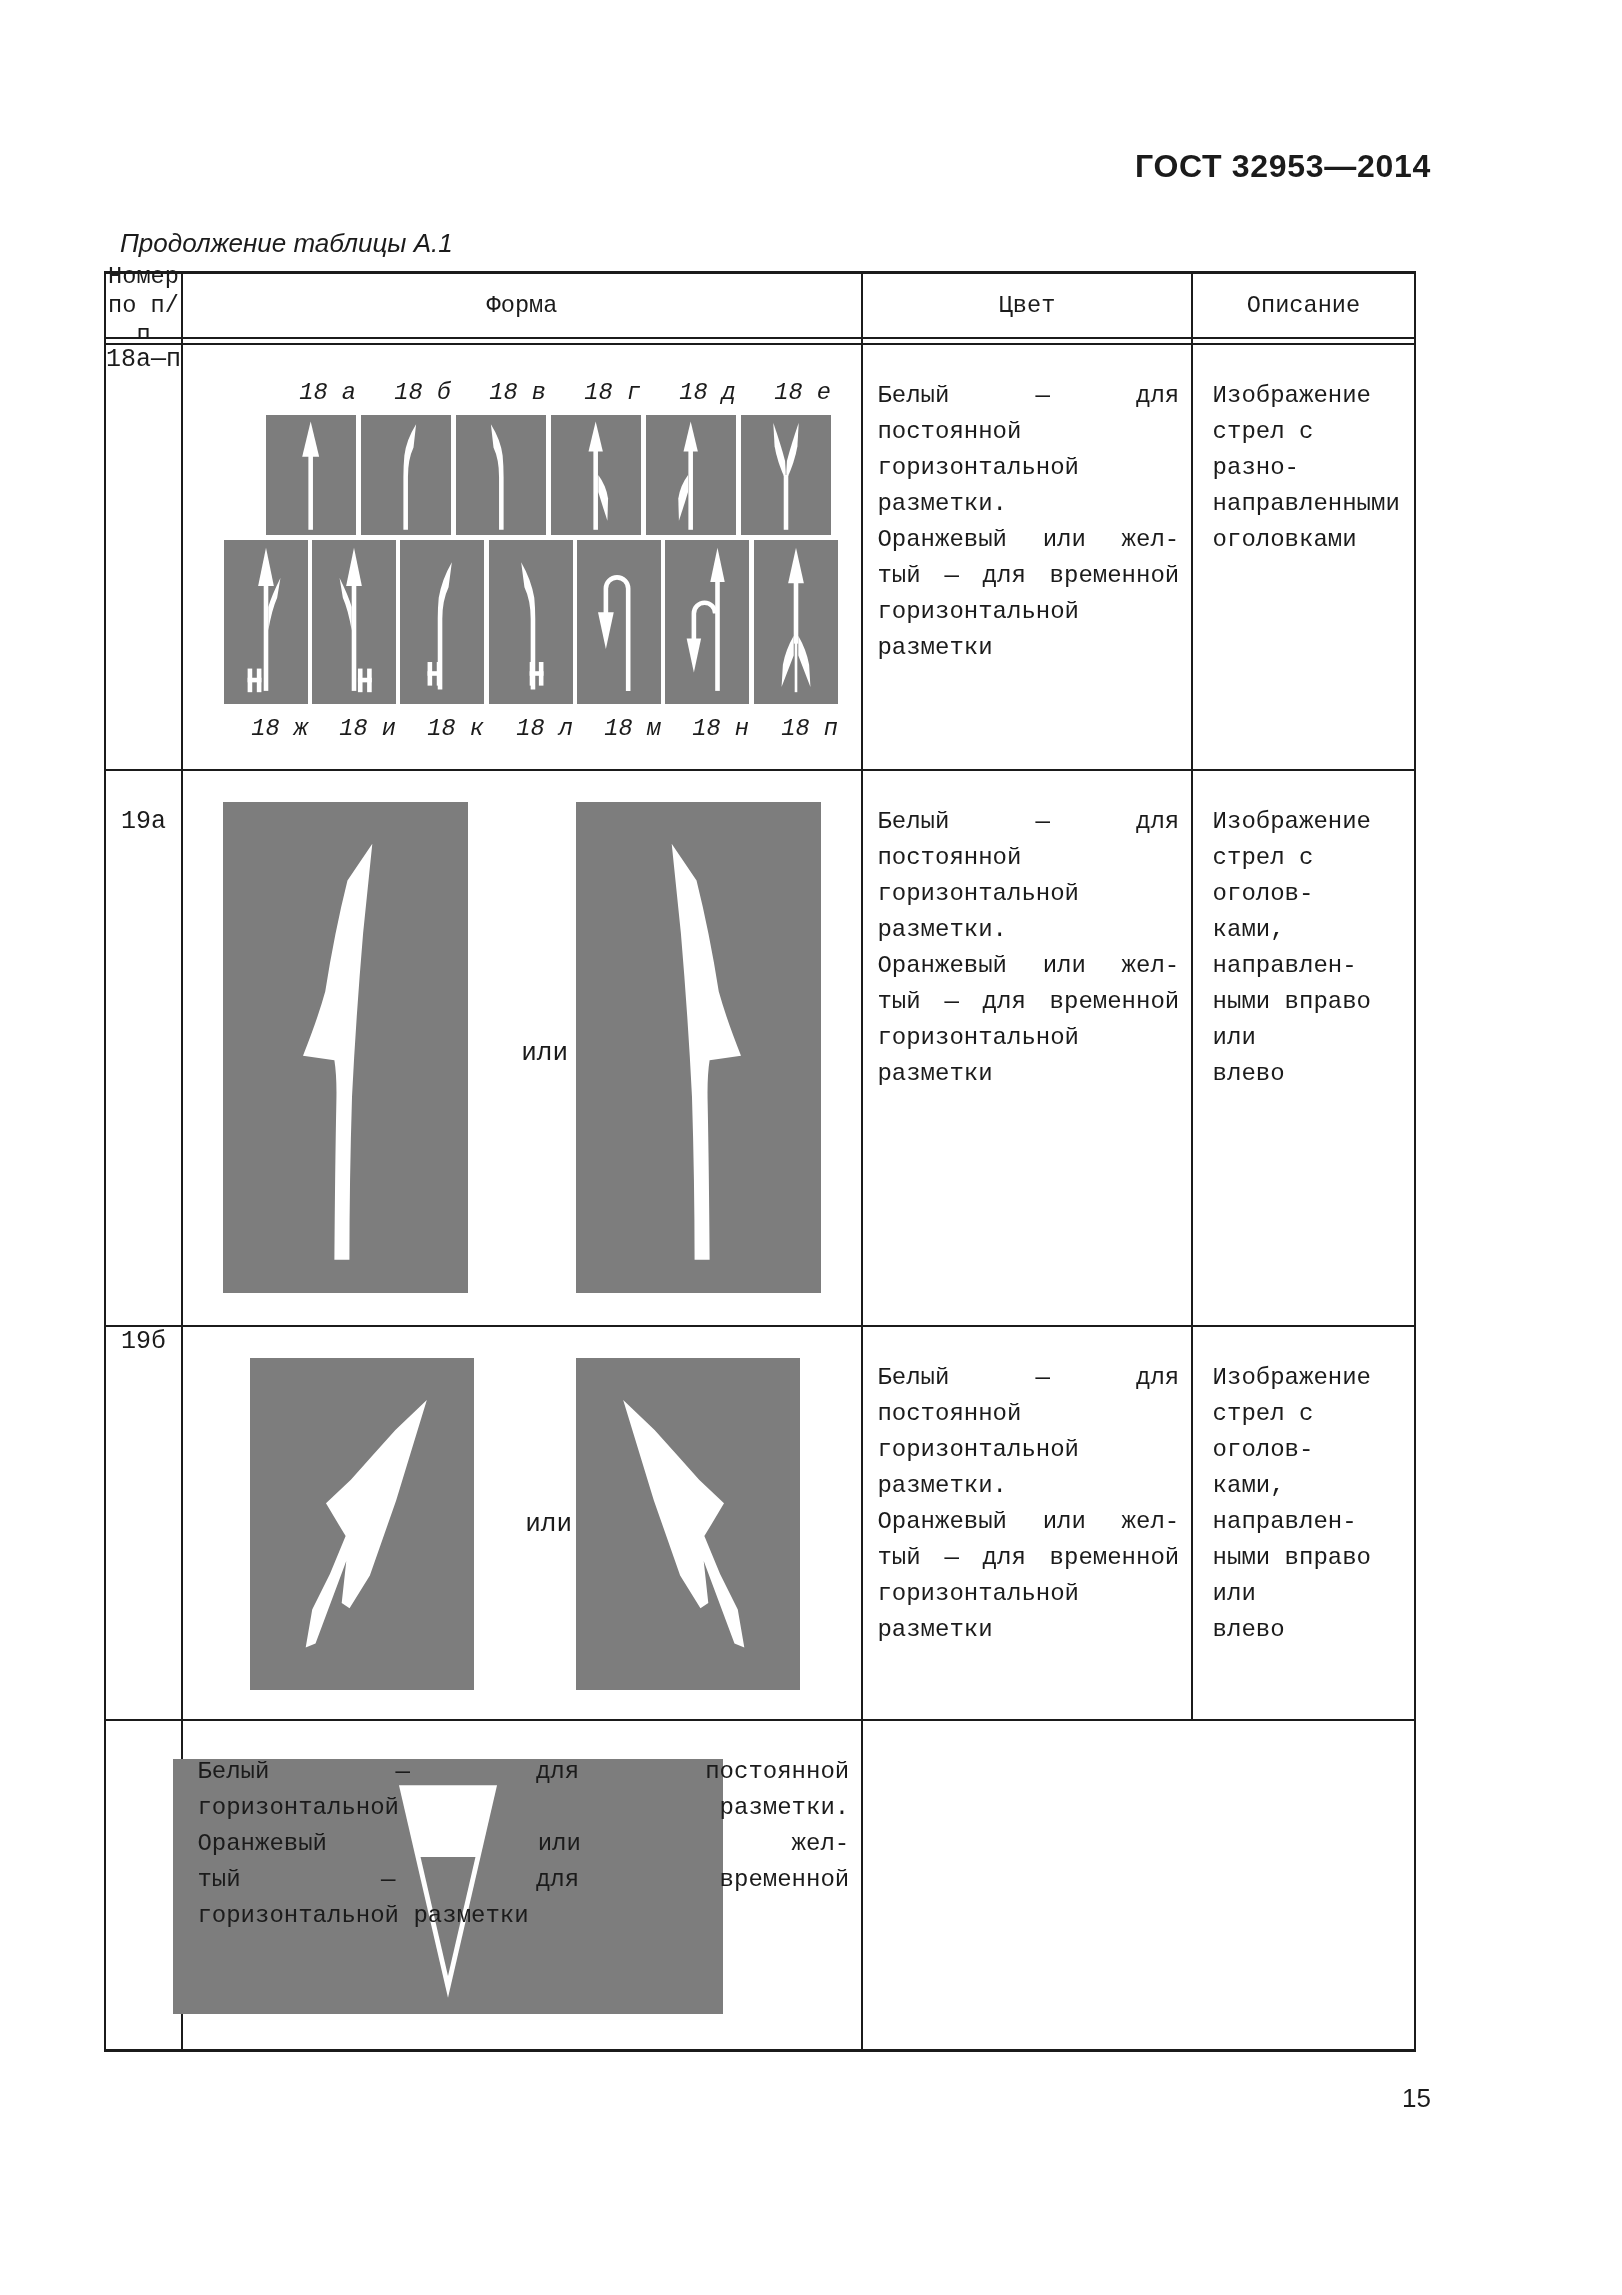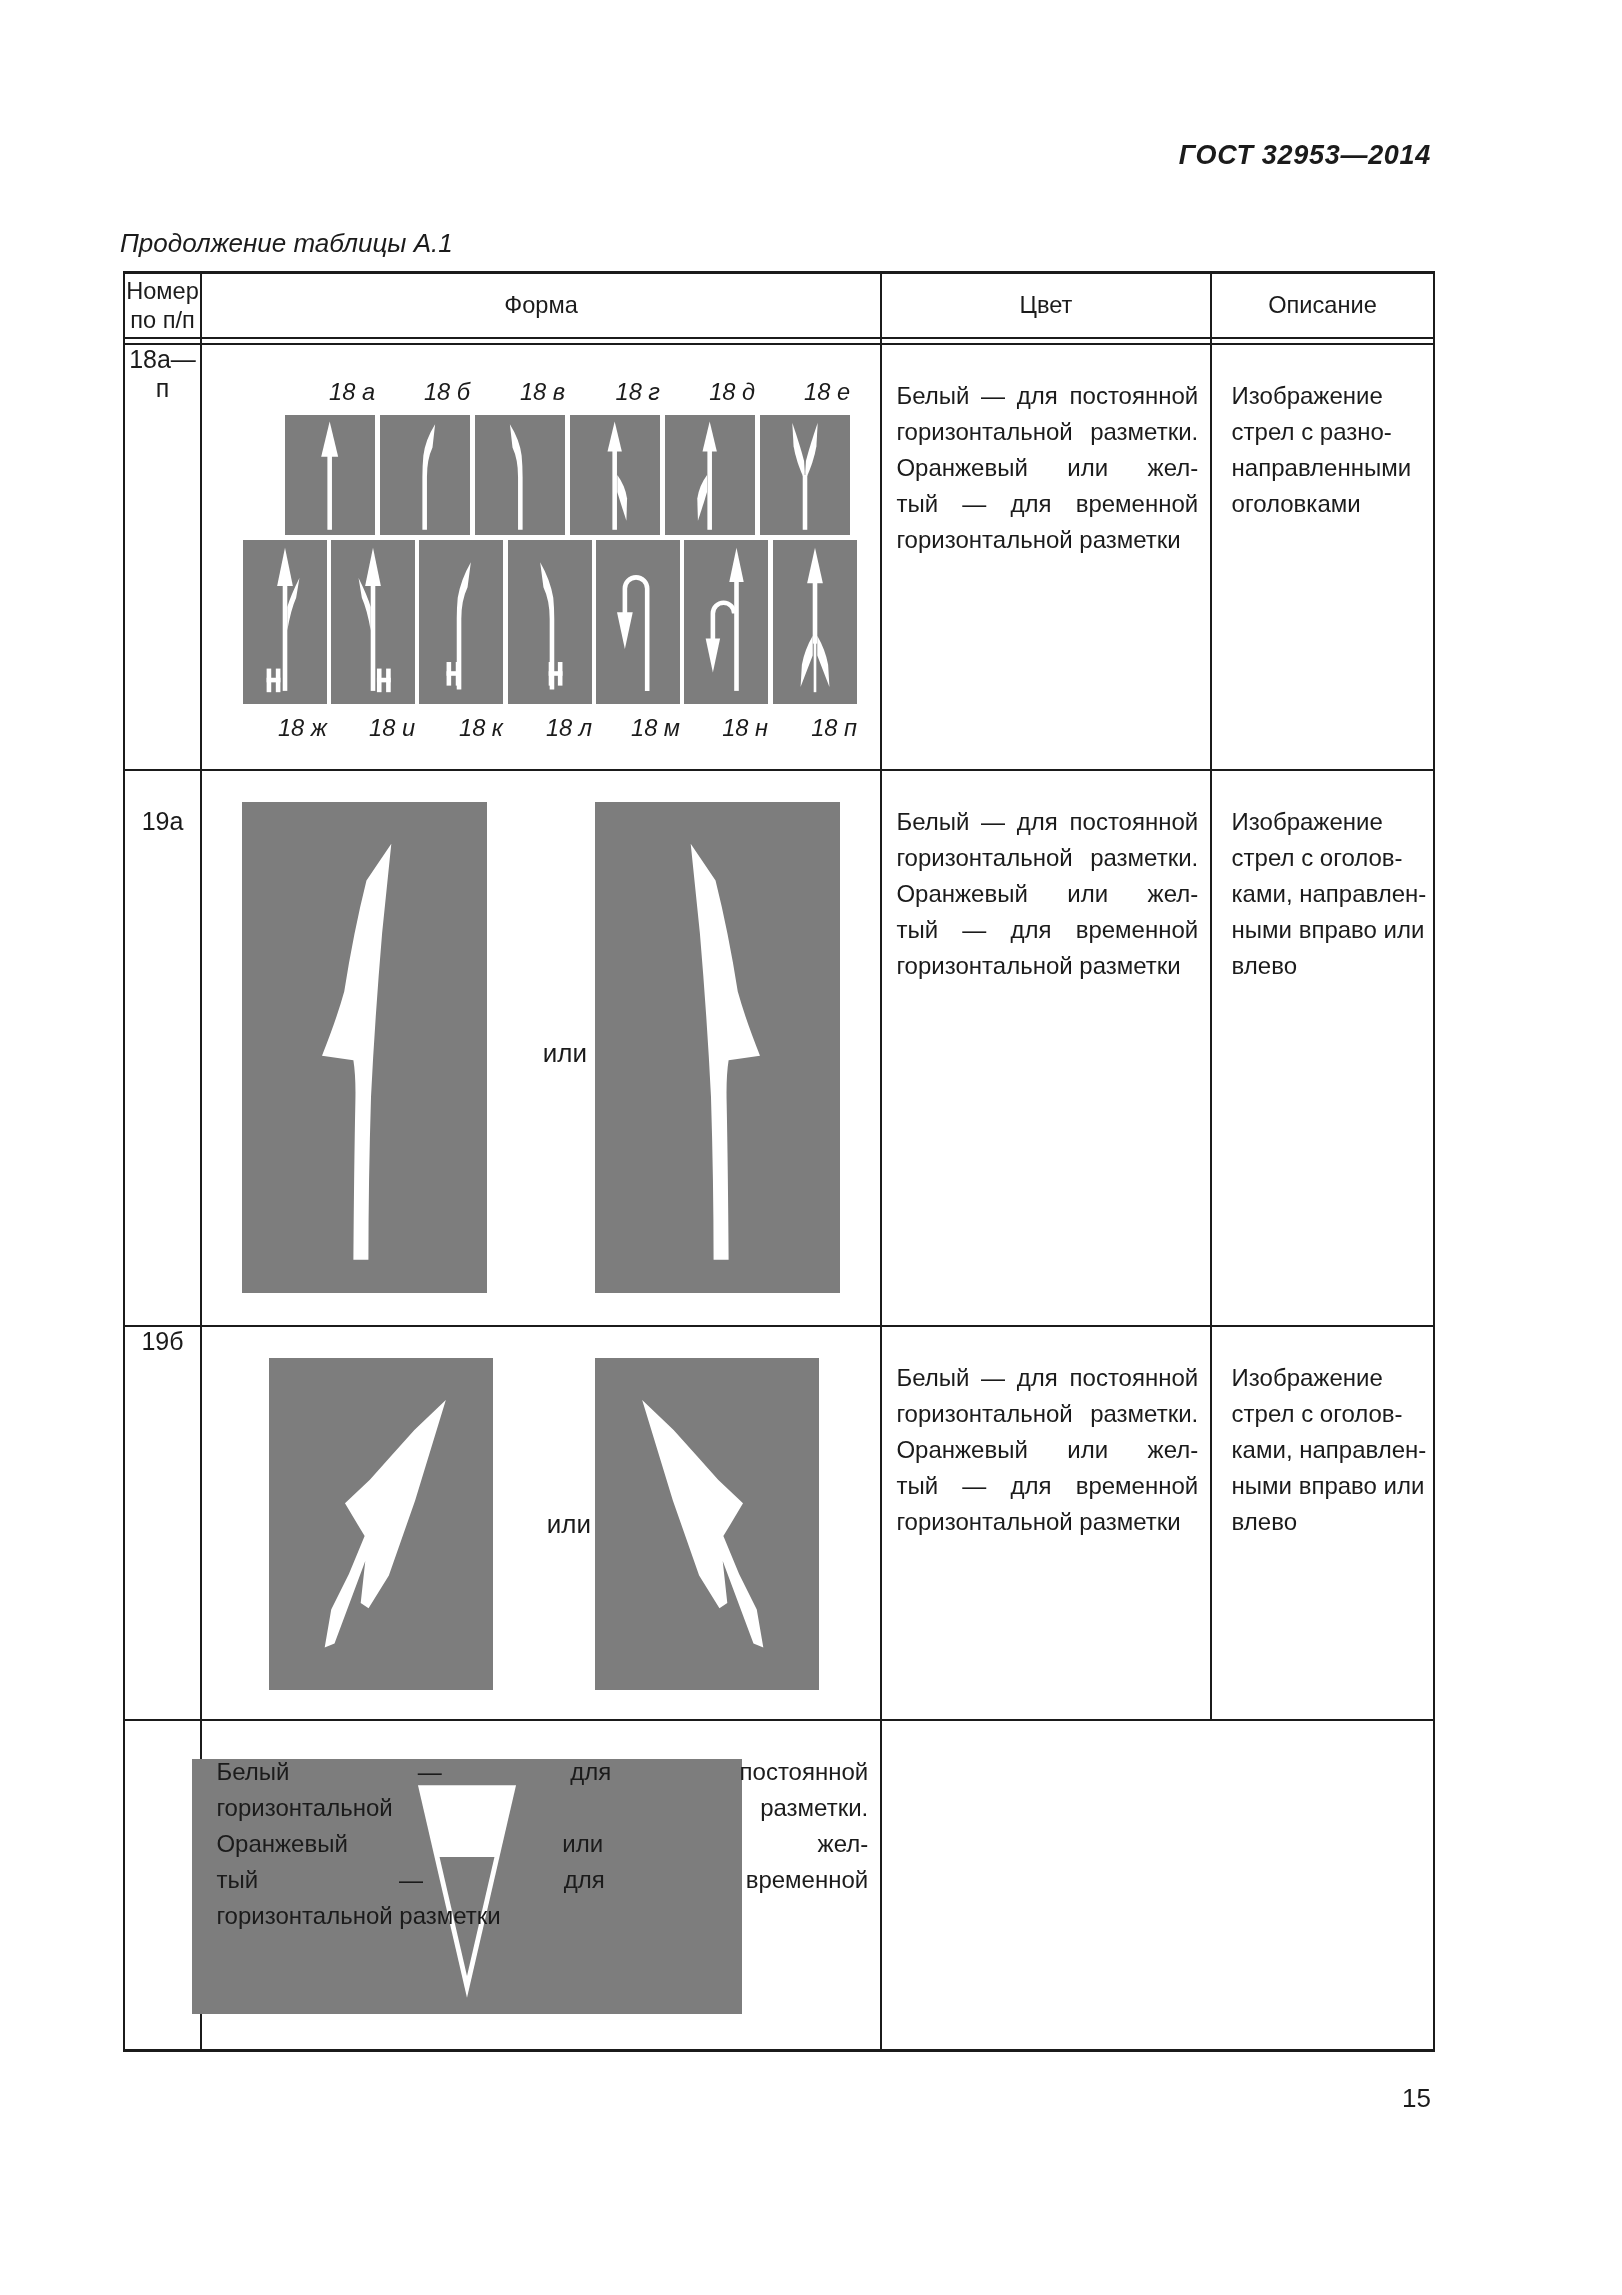--- a/index.html
+++ b/index.html
@@ -1,33 +1,34 @@
 <!DOCTYPE html>
 <html style="font-size:10.5px"><head>
 <meta charset="utf-8">
 <style>
   html,body{margin:0;padding:0;background:#e8e8e8;}
   .page{
     position:relative; width:1623px; height:2295px; background:#ffffff;
     font-family:"Liberation Sans", sans-serif; color:#1b1b1b; overflow:hidden;
   }
   .gost-header{
-    position:absolute; top:140px; right:192px;
-    font-size:27px; font-weight:bold; letter-spacing:0.7px;font-style:italic;
+    position:absolute; top:148px; right:192px;
+    font-size:32px; font-weight:bold; letter-spacing:0.7px;
   }
   .caption{
     position:absolute; left:120px; top:228px;
     font-size:26px; font-style:italic;
   }
   .gtable{
-    position:absolute; left:123px; top:271px; width:1312px; height:1781px;
+    position:absolute; left:104px; top:271px; width:1312px; height:1781px;
     border:2px solid #1b1b1b; border-top-width:3.3px; border-bottom-width:3.3px;
     display:grid; box-sizing:border-box;
     grid-template-columns:77px 680px 330px auto;
     grid-template-rows:65px 5.9px 426px 556px 394px auto;
+    font-family:Liberation Mono, monospace;
   }
   .c{border-right:2px solid #1b1b1b; border-bottom:2px solid #1b1b1b; position:relative; box-sizing:border-box;}
   .c.lastcol{border-right:none;}
   .c.lastrow{border-bottom:none;}
   .hcell{display:flex; flex-direction:column; align-items:center; justify-content:center;
          font-size:23.6px; line-height:29px; text-align:center;}
   .spacer{background:#fff;}
   .numcell{font-size:25px; text-align:center; }
   .numcell.r19a{padding-top:36px;}
   .txtcell{font-size:24px; line-height:36px; padding:33px 11.8px 0 14.4px;}

